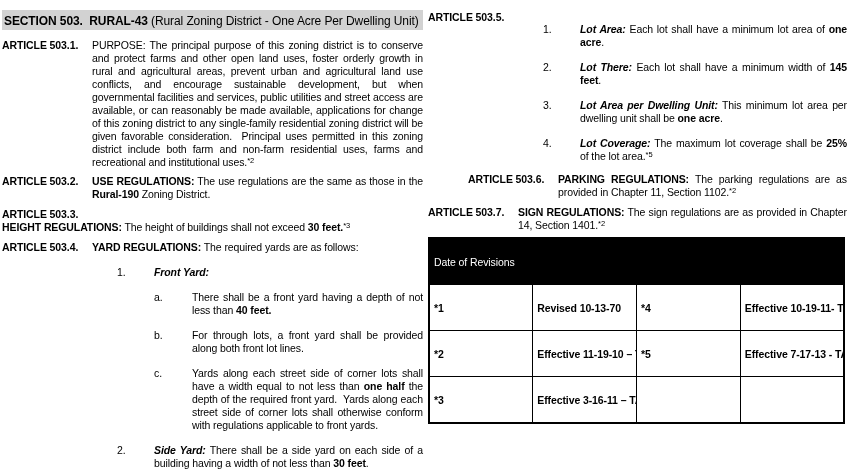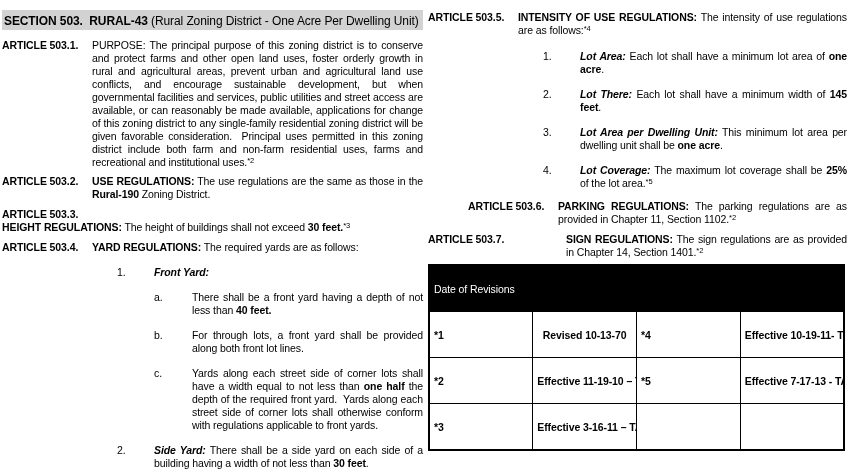--- a/index.html
+++ b/index.html
@@ -17,41 +17,41 @@
     font-size:12px;line-height:15px;padding:4px 3px 1px 2px;margin-bottom:9px;
     white-space:nowrap;
   }
 
   .article{display:flex;align-items:flex-start;}
   .alabel{flex:none;width:90px;font-weight:bold;padding-right:4px;box-sizing:border-box;}
   .abody{flex:1;min-width:0;}
   .para{margin:0;text-align:justify;}
 
   .mb5{margin-bottom:5px;} .mb7{margin-bottom:7px;} .mb2{margin-bottom:6px;flex-direction:column;}
-  .mb8{} .mb4{margin-bottom:4px;margin-left:40px;} .mt9{margin-top:9px;} .mt6{margin-top:6px;gap:48px;}
+  .mb8{} .mb4{margin-bottom:4px;margin-left:40px;} .mt9{margin-top:9px;} .mt6{margin-top:6px;}
 
   .li{display:flex;margin-top:12px;}
   .li .num{flex:none;}
   .li.l1 .num{margin-left:25px;width:37px;}
   .li.l2 .num{margin-left:62px;width:38px;}
   .litext{flex:1;min-width:0;text-align:justify;margin:0;}
 
   .r-b{font-weight:bold;}
   .r-bi{font-weight:bold;font-style:italic;}
   .r-sup{font-size:7.5px;position:relative;top:-3.5px;letter-spacing:0;}
 
   .rev-table{border-collapse:collapse;margin-top:4px;width:417px;table-layout:fixed;
     font-size:10.5px;line-height:12px;}
   .rev-table td{border:1px solid #000;padding:16px 4px;height:13px;font-weight:bold;
     overflow:hidden;white-space:nowrap;}
   .rev-table td.th{
     background:var(--table-header-bg,#000);color:var(--table-header-fg,#fff);
     font-weight:normal;}
   .rev-table{border:2px solid #000;}
-  .c0{width:47px;} .c1{width:152px;text-align:center;} .c2{width:37px;} .c3{width:auto;}
+  .c0{width:47px;} .c1{width:152px;} .c2{width:37px;} .c3{width:auto;}
 </style>
 </head>
 <body>
 
 <div class="page">
 
   <div class="col col-left">
 
     <div class="section-bar">
       <span><span class="r-b">SECTION 503.</span><span class="r-b">&nbsp;&nbsp;</span><span class="r-b">RURAL-43</span><span> (Rural Zoning District - One Acre Per Dwelling Unit)</span></span>
@@ -107,21 +107,20 @@
         </div>
       </div>
     </div>
   </div>
 
   <div class="col col-right">
 
     <div class="article mb8">
       <div class="alabel">ARTICLE 503.5.</div>
       <div class="abody">
-        <p class="para"><span class="r-b">INTENSITY OF USE REGULATIONS:</span><span> The intensity of use regulations are as follows:</span><span class="r-sup">*4</span></p>
         <div>
           <div class="li l1">
             <div class="num">1.</div>
             <p class="litext"><span class="r-bi">Lot Area:</span><span> Each lot shall have a minimum lot area of </span><span class="r-b">one acre</span><span>.</span></p>
           </div>
           <div class="li l1">
             <div class="num">2.</div>
             <p class="litext"><span class="r-bi">Lot There:</span><span> Each lot shall have a minimum width of </span><span class="r-b">145 feet</span><span>.</span></p>
           </div>
           <div class="li l1">

